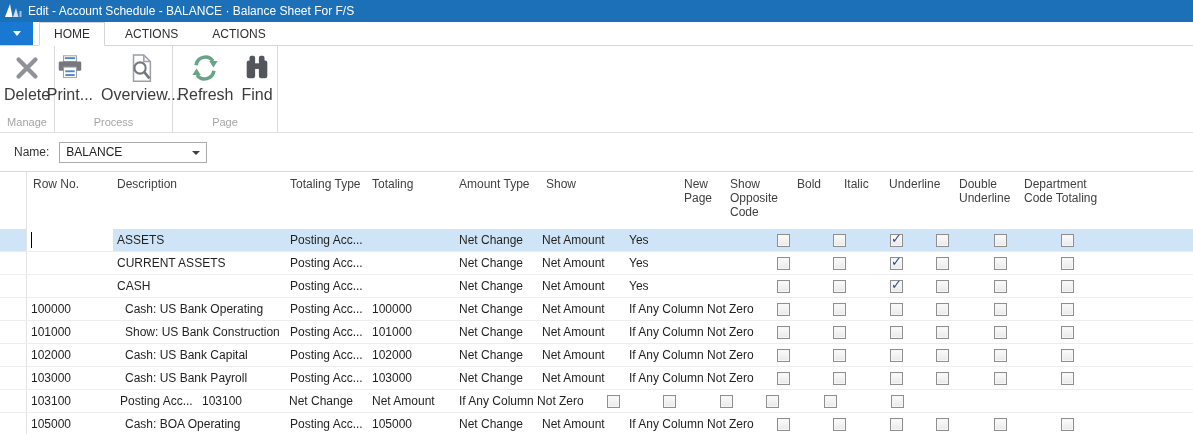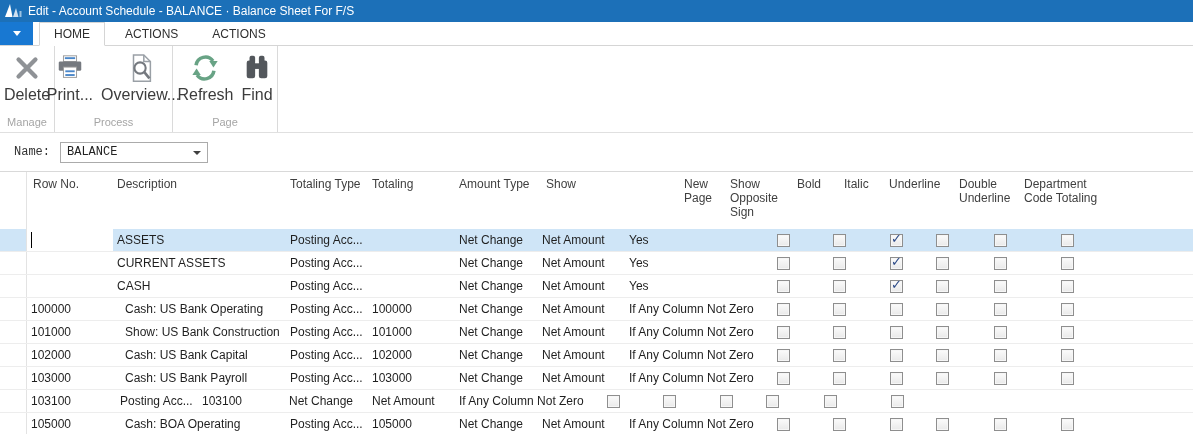--- a/index.html
+++ b/index.html
@@ -23,21 +23,21 @@
   .rgroup { display:flex; flex-direction:column; border-right:1px solid #dadada; padding-top:5px; }
   .rgroup.g-manage { width:55px; }
   .rgroup.g-process { width:118px; }
   .rgroup.g-page { width:105px;justify-content:center; }
   .rbuttons { flex:1; display:flex; justify-content:center; align-items:flex-start; gap:2px; }
   .rbtn { display:flex; flex-direction:column; align-items:center; padding:2px 3px; cursor:pointer; }
   .rbtn svg { width:30px; height:30px; }
   .rbtn .blabel { margin-top:3px; font-size:16px; color:#3c3c3c; white-space:nowrap; }
   .glabel { text-align:center; font-size:11px; color:#a5a5a5; padding:2px 0 4px; }
   
-  .namerow { height:38px; display:flex; align-items:center; padding-left:14px; background:#fff;font-family:Liberation Mono, monospace; }
+  .namerow { height:38px; display:flex; align-items:center; padding-left:14px; background:#fff; }
   .namelabel { color:#333; margin-right:10px; }
   .combo { width:148px; height:21px; border:1px solid #ababab; background:#fff; display:flex; align-items:center; padding-left:6px; position:relative; cursor:pointer; }
   .combo-arrow { position:absolute; right:6px; top:8px; width:0; height:0; border-left:4px solid transparent; border-right:4px solid transparent; border-top:4px solid #404040; }
   
   .grid { border-top:1px solid #d9d9d9; }
   .ghead { display:flex; height:57px; }
   .hcell { padding:5px 3px 0 7px; font-size:12px; line-height:14px; color:#3f3f3f; overflow:hidden; }
   .hcell.c-description { padding-left:4px; }
   .hcell.c-row_no { padding-left:6px; }
   .hcell.c-sel { padding:0; border-right:1px solid #e3e3e3; }
@@ -153,21 +153,21 @@
   <div class="grid">
     <div class="ghead" id="ghead">
         <div class="hcell c-sel" style="width: 27px;"></div>
         <div class="hcell c-row_no" style="width: 86px;">Row No.</div>
         <div class="hcell c-description" style="width: 170px;">Description</div>
         <div class="hcell c-totaling_type" style="width: 82px;">Totaling Type</div>
         <div class="hcell c-totaling" style="width: 87px;">Totaling</div>
         <div class="hcell c-amount_type" style="width: 87px;">Amount Type</div>
         <div class="hcell c-show" style="width: 138px;">Show</div>
         <div class="hcell c-new_page" style="width: 46px;">New Page</div>
-        <div class="hcell c-show_opposite_sign" style="width: 67px;">Show Opposite Sign</div>
+        <div class="hcell c-show_opposite_sign" style="width: 67px;">Show Opposite Code</div>
         <div class="hcell c-bold" style="width: 47px;">Bold</div>
         <div class="hcell c-italic" style="width: 45px;">Italic</div>
         <div class="hcell c-underline" style="width: 70px;">Underline</div>
         <div class="hcell c-double_underline" style="width: 65px;">Double Underline</div>
         <div class="hcell c-dept_code_totaling" style="width: 93px;">Department Code Totaling</div>
       </div>
     <div class="gbody" id="gbody">
         <div class="grid-row sel">
           <div class="bcell c-sel" style="width: 27px;"></div>
           <div class="bcell c-row_no" style="width: 86px; padding-left: 4px;">

